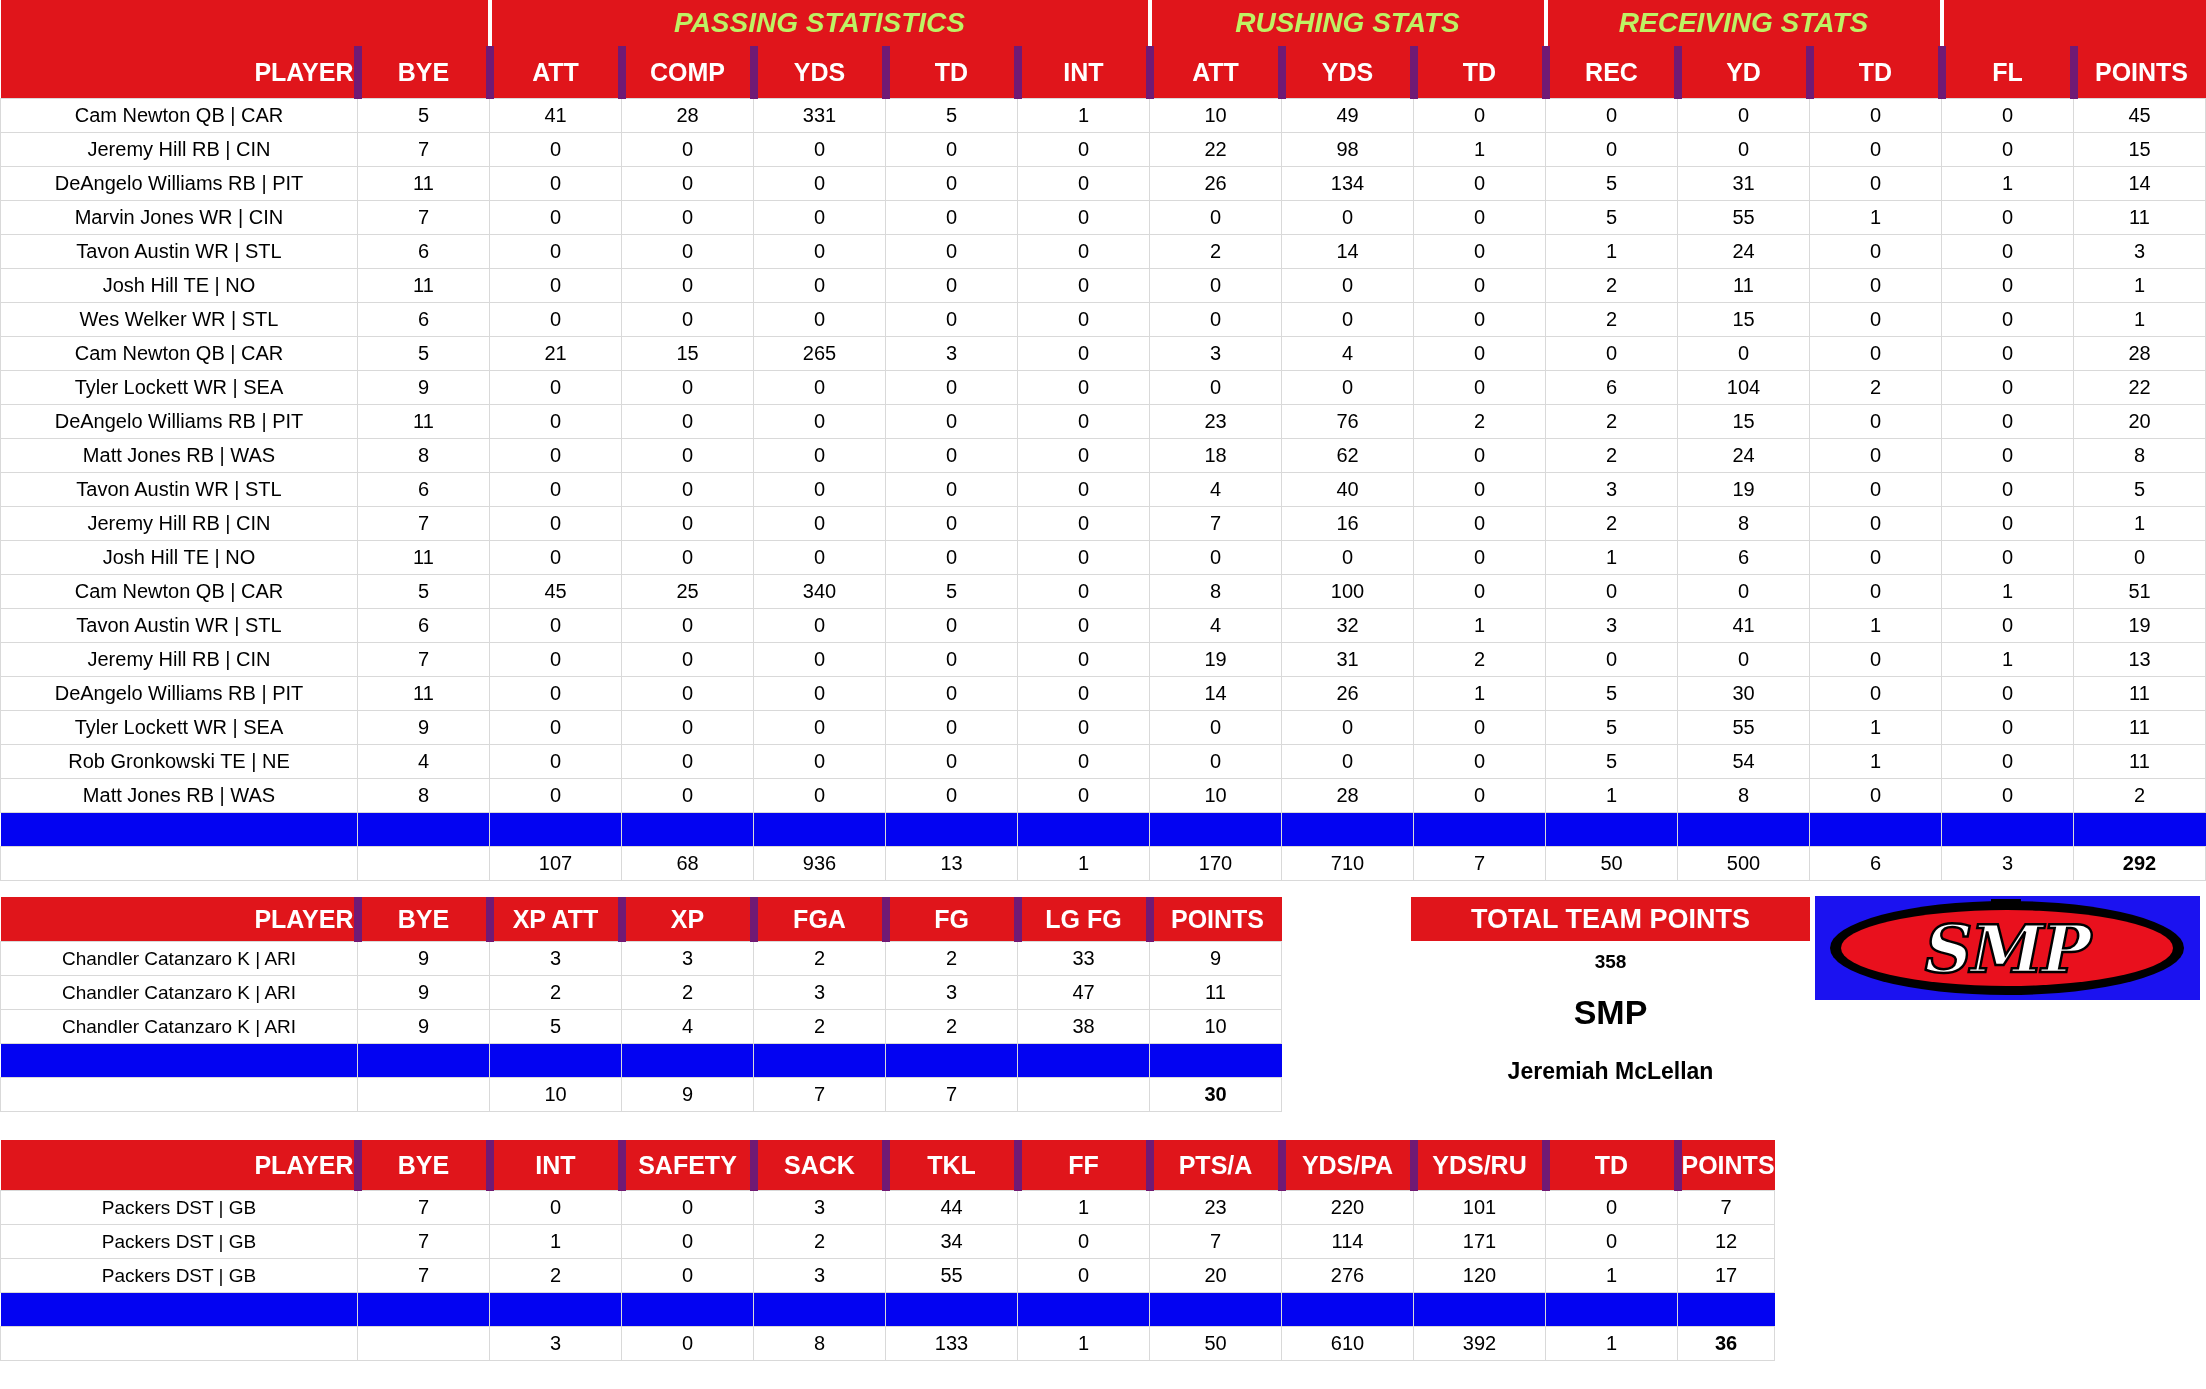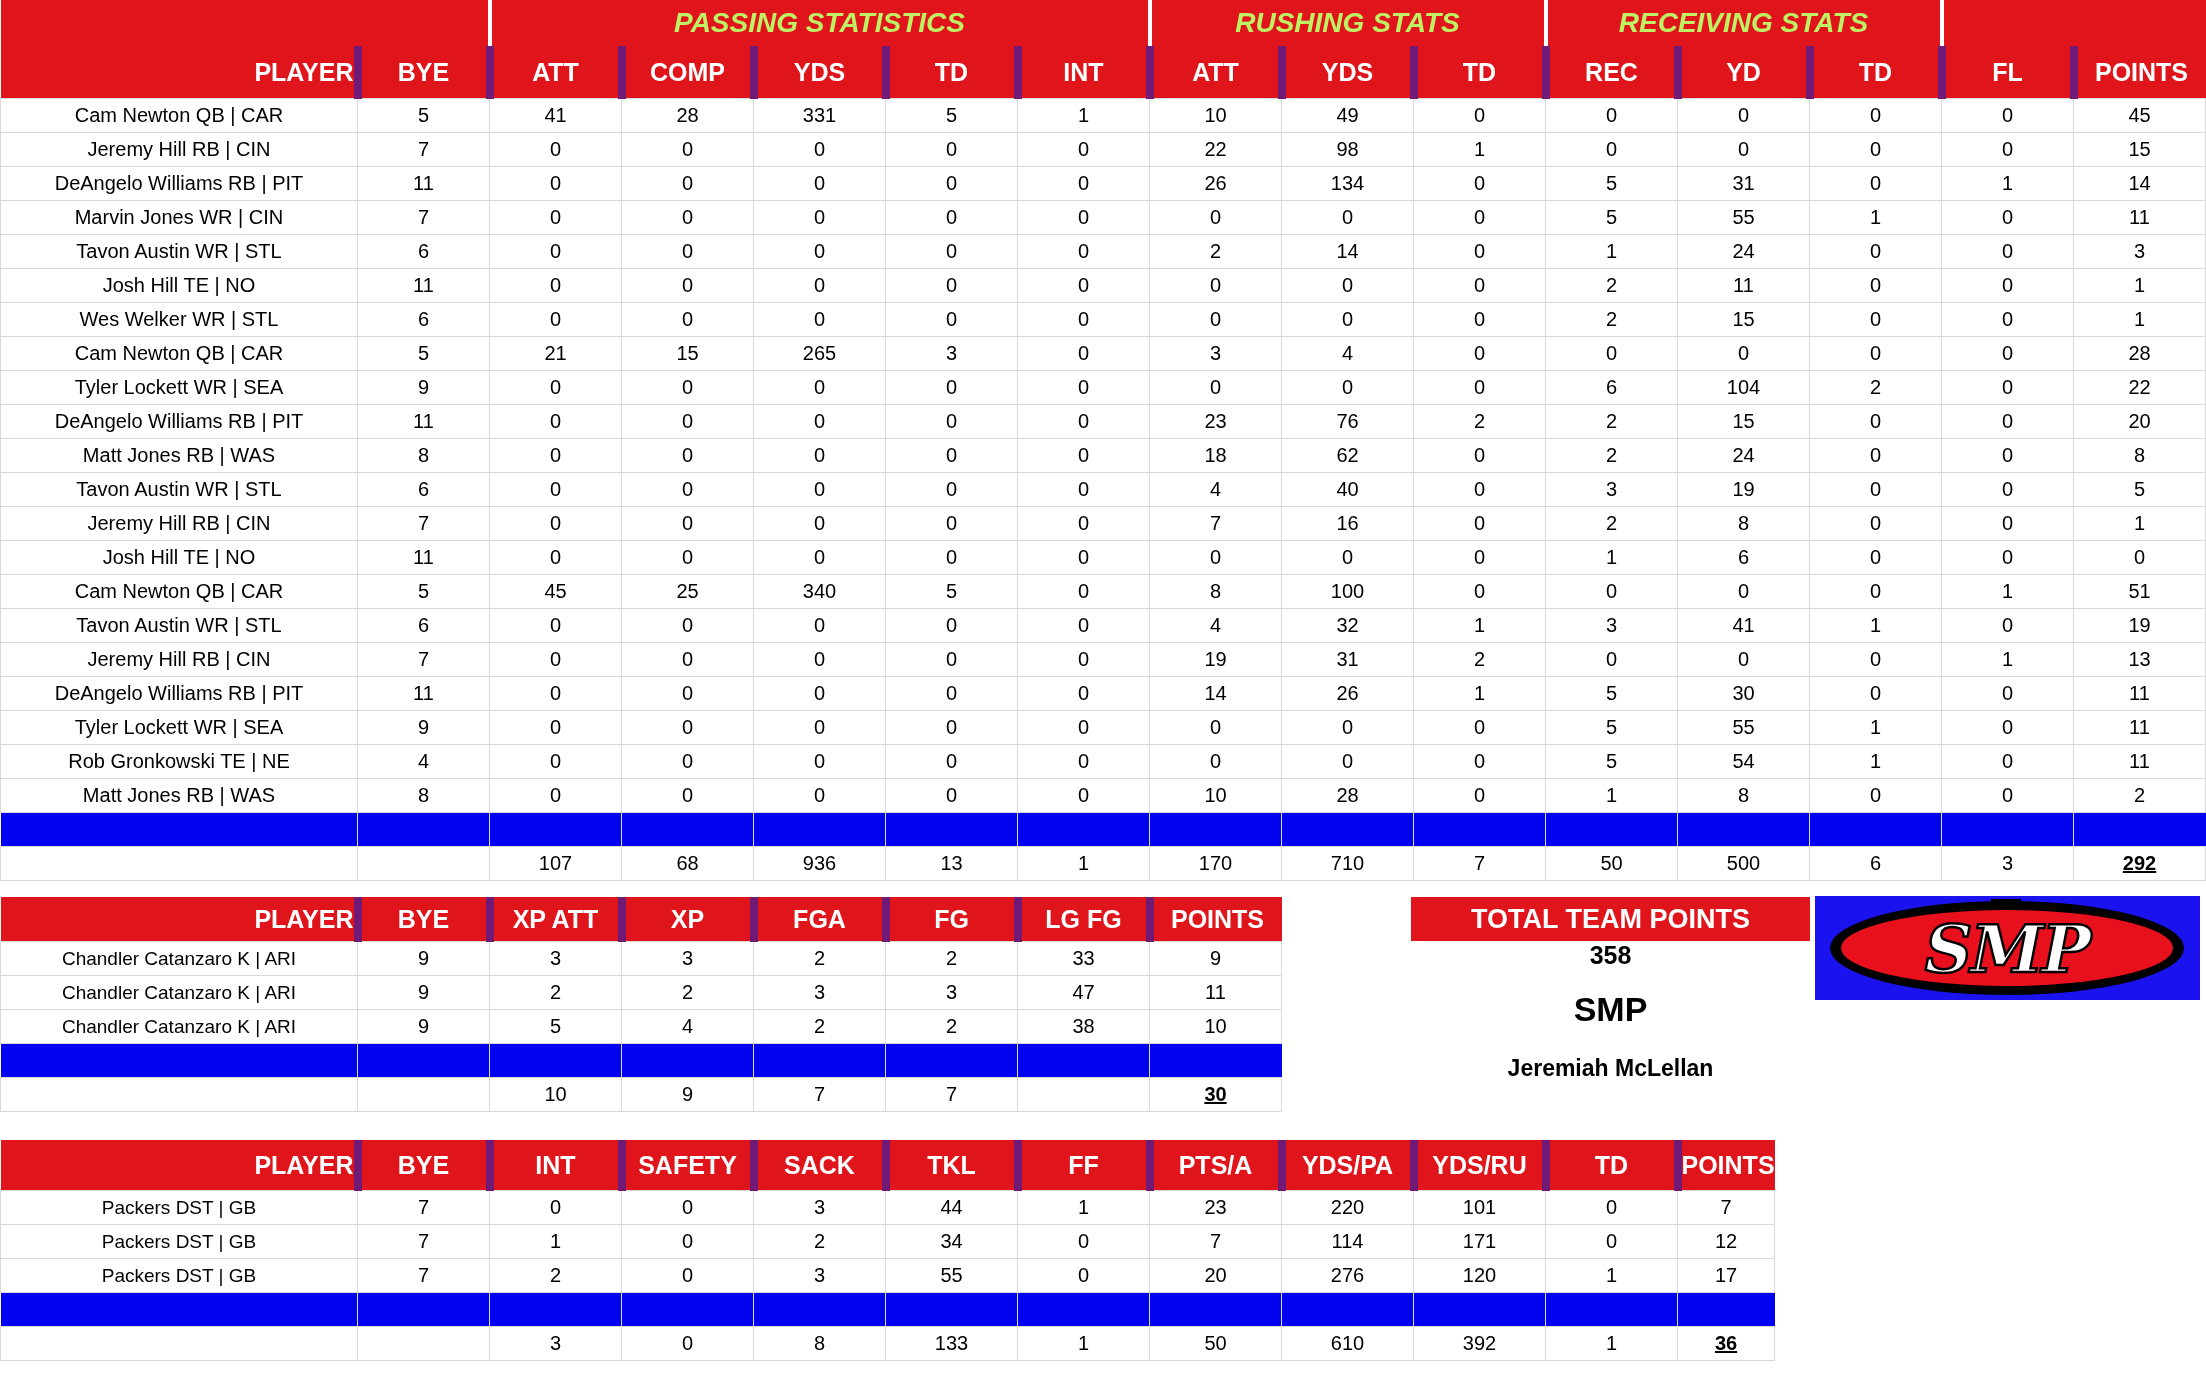--- a/index.html
+++ b/index.html
@@ -30,30 +30,30 @@
                 text-align:center;vertical-align:middle;}
   td.c-player{text-align:left;}
   #kickers td.c-player,#defense td.c-player{font-size:19px;border-radius:16px;}
   
   .sep td{background:var(--blue);border:4px solid #fff;border-top:3px solid #fff;
           border-bottom:3px solid #fff;height:26px;}
   .sep td:first-child{border-left:none;}
   .sep td:last-child{border-right:none;}
   
   .totals td{height:33px;font-size:20px;}
-  .totals td.grand{font-weight:bold;text-decoration:underline;}
+  .totals td.grand{font-weight:bold;}
   
   #offense{left:0;top:0;}
   #kickers{left:0;top:897px;}
   #defense{left:0;top:1140px;}
   
   .team-summary{position:absolute;left:1411px;top:897px;width:399px;text-align:center;}
   .tsp-header{height:44px;line-height:44px;background:var(--red);color:#fff;
               font-weight:bold;font-size:27px;}
-  .tsp-points{font-size:25px;font-weight:bold;}
+  .tsp-points{margin-top:10px;font-size:19px;font-weight:bold;}
   .tsp-team{margin-top:20px;font-size:34px;font-weight:bold;}
   .tsp-owner{margin-top:26px;font-size:23px;font-weight:bold;}
   
   .logo{position:absolute;left:1815px;top:896px;width:385px;height:104px;}
 </style>
 </head>
 <body>
 
 <table id="offense" class="tbl">
   <colgroup>

